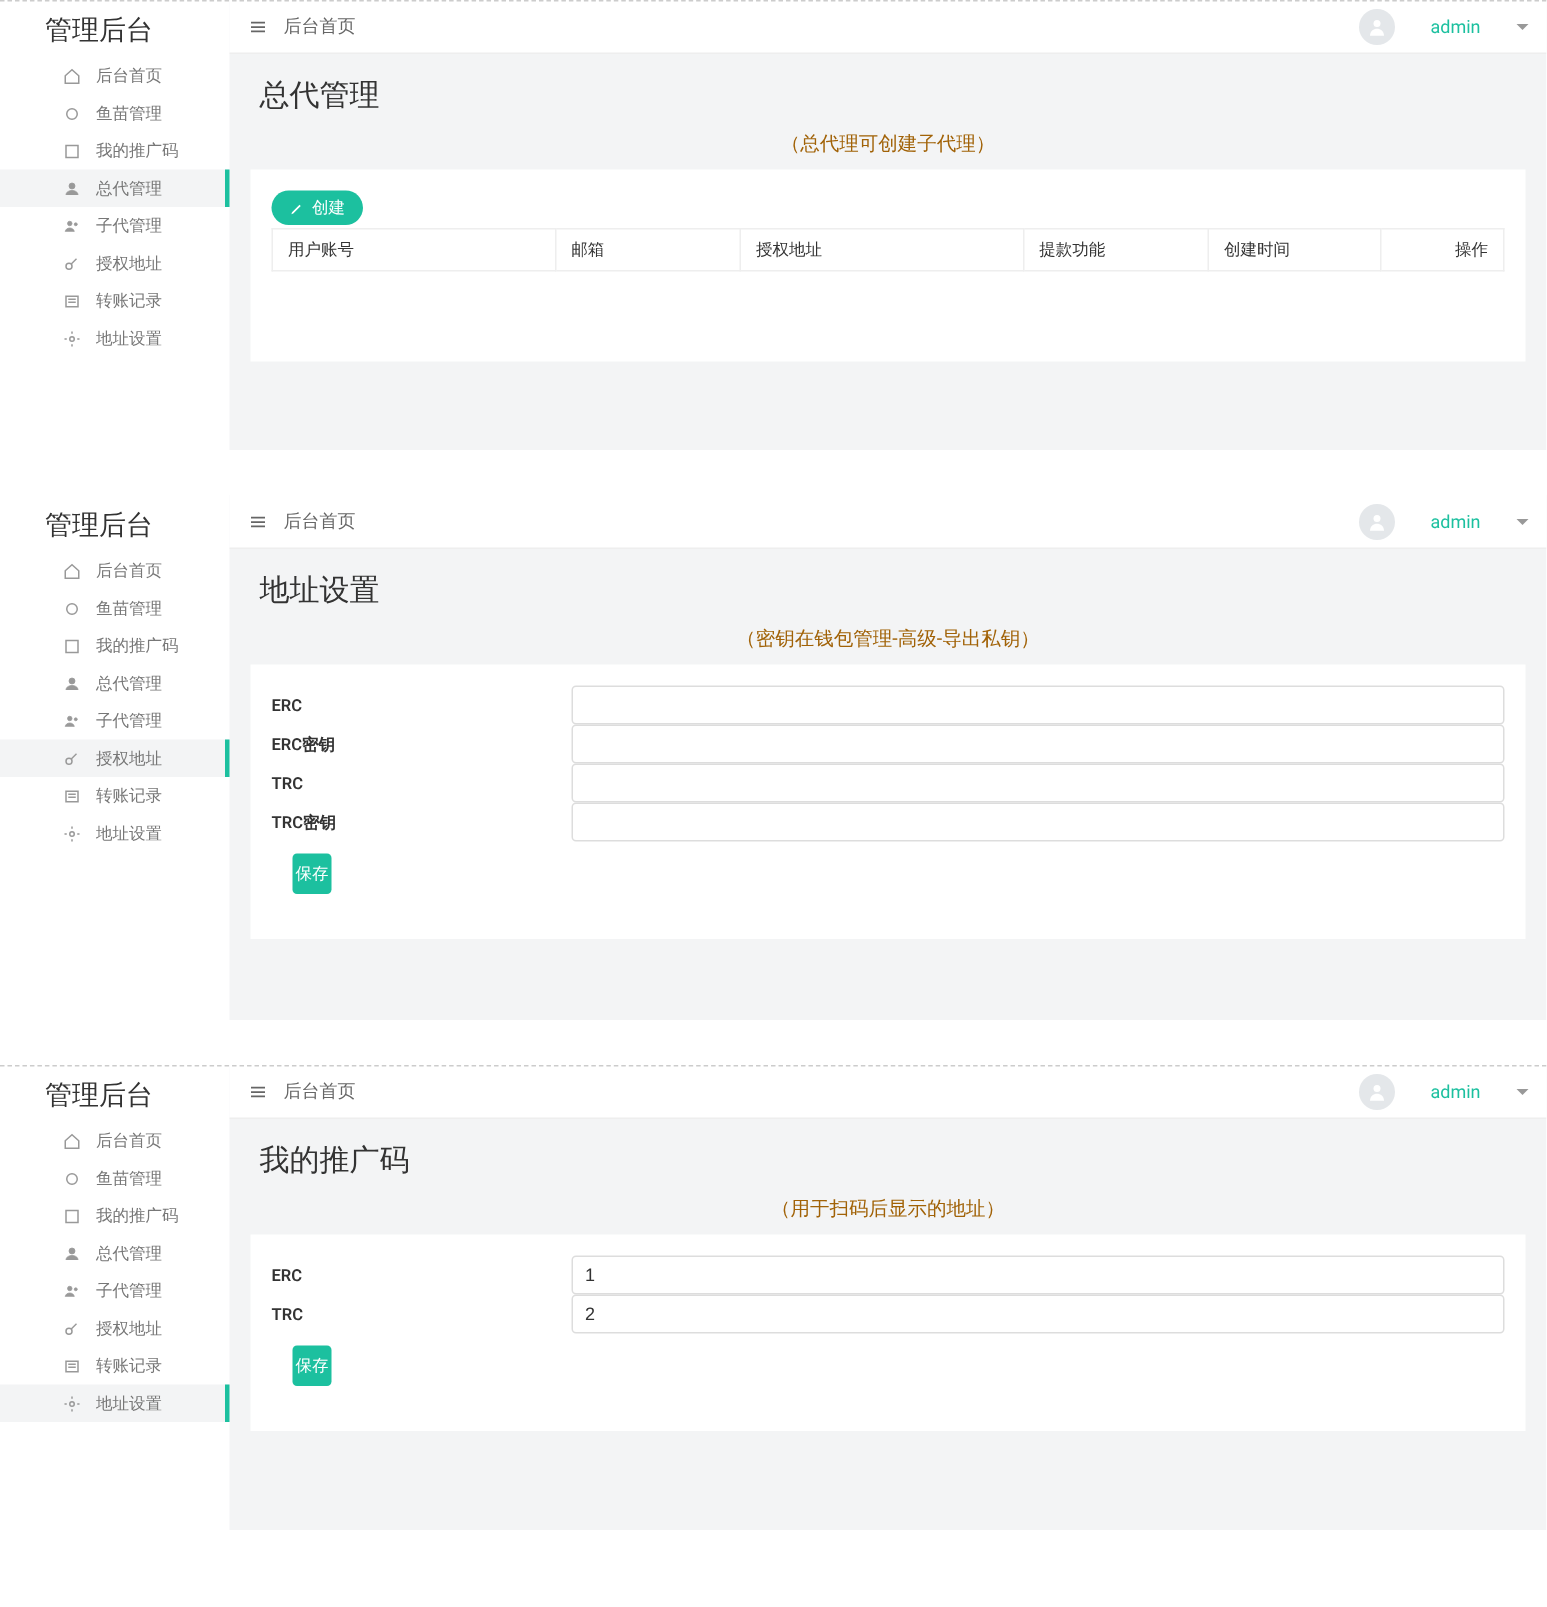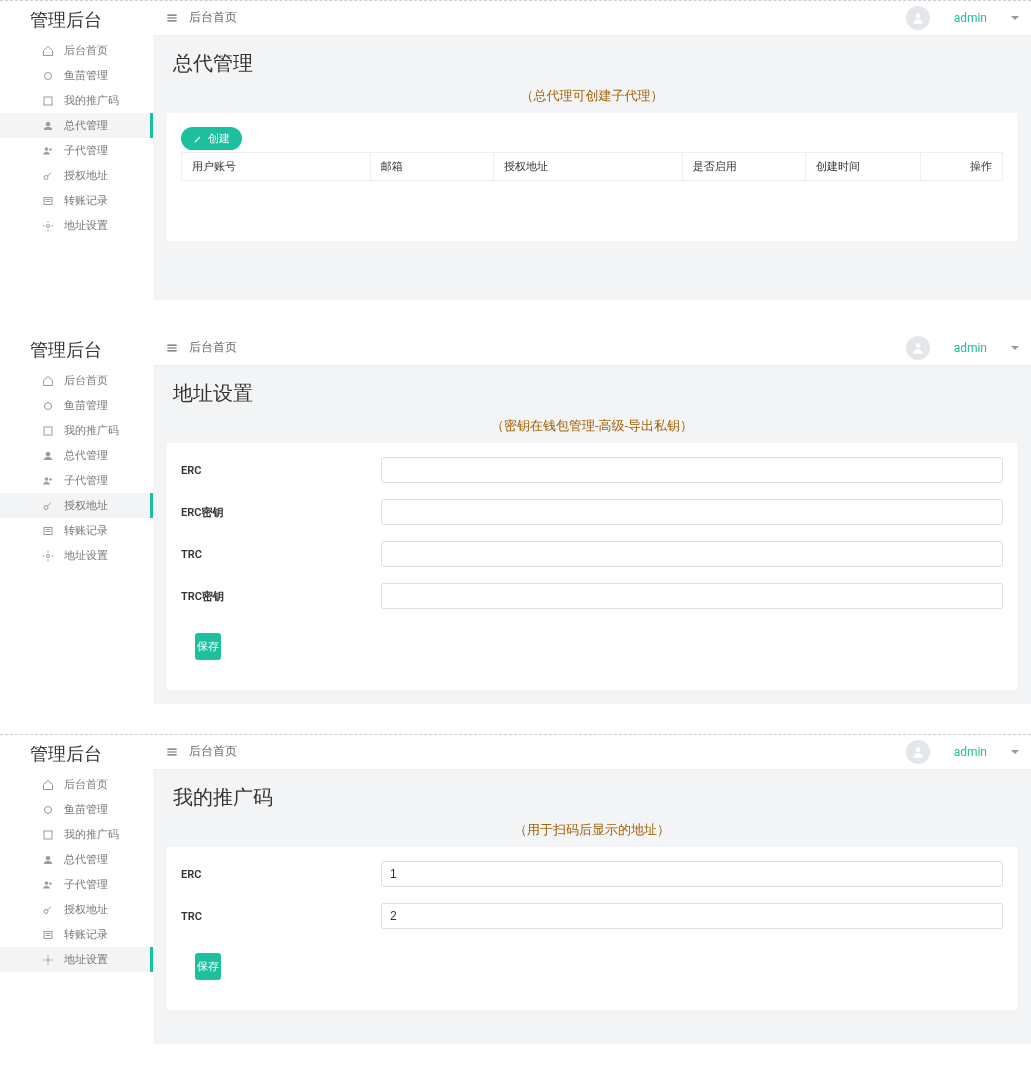--- a/index.html
+++ b/index.html
@@ -147,21 +147,21 @@
     text-align: left;
     font-weight: 400;
     padding: 6px 10px;
     border: 1px solid #eee;
     background: #fff;
   }
   .tbl th.center { text-align: right; }
   .form-row {
     display: flex;
     align-items: center;
-    margin-bottom: 16px;
+    margin-bottom: 0;
   }
   .form-label {
     width: 200px;
     font-size: 11px;
     color: #333;
     font-weight: 600;
   }
   .form-input {
     flex: 1;
     height: 26px;
@@ -290,21 +290,21 @@
             <path d="M3 21l3-1 12-12-2-2L4 18l-1 3zM15 5l4 4"></path>
           </svg>
         <span>创建</span>
       </button>
       <table class="tbl">
         <thead>
           <tr>
             <th style="width:23%">用户账号</th>
             <th style="width:15%">邮箱</th>
             <th style="width:23%">授权地址</th>
-            <th style="width:15%">是否启用</th>
+            <th style="width:15%">提款功能</th>
             <th style="width:14%">创建时间</th>
             <th style="width:10%" class="center">操作</th>
           </tr>
         </thead>
       </table>
     </div>
   </div>
 </div>
 
 <div class="panel">

